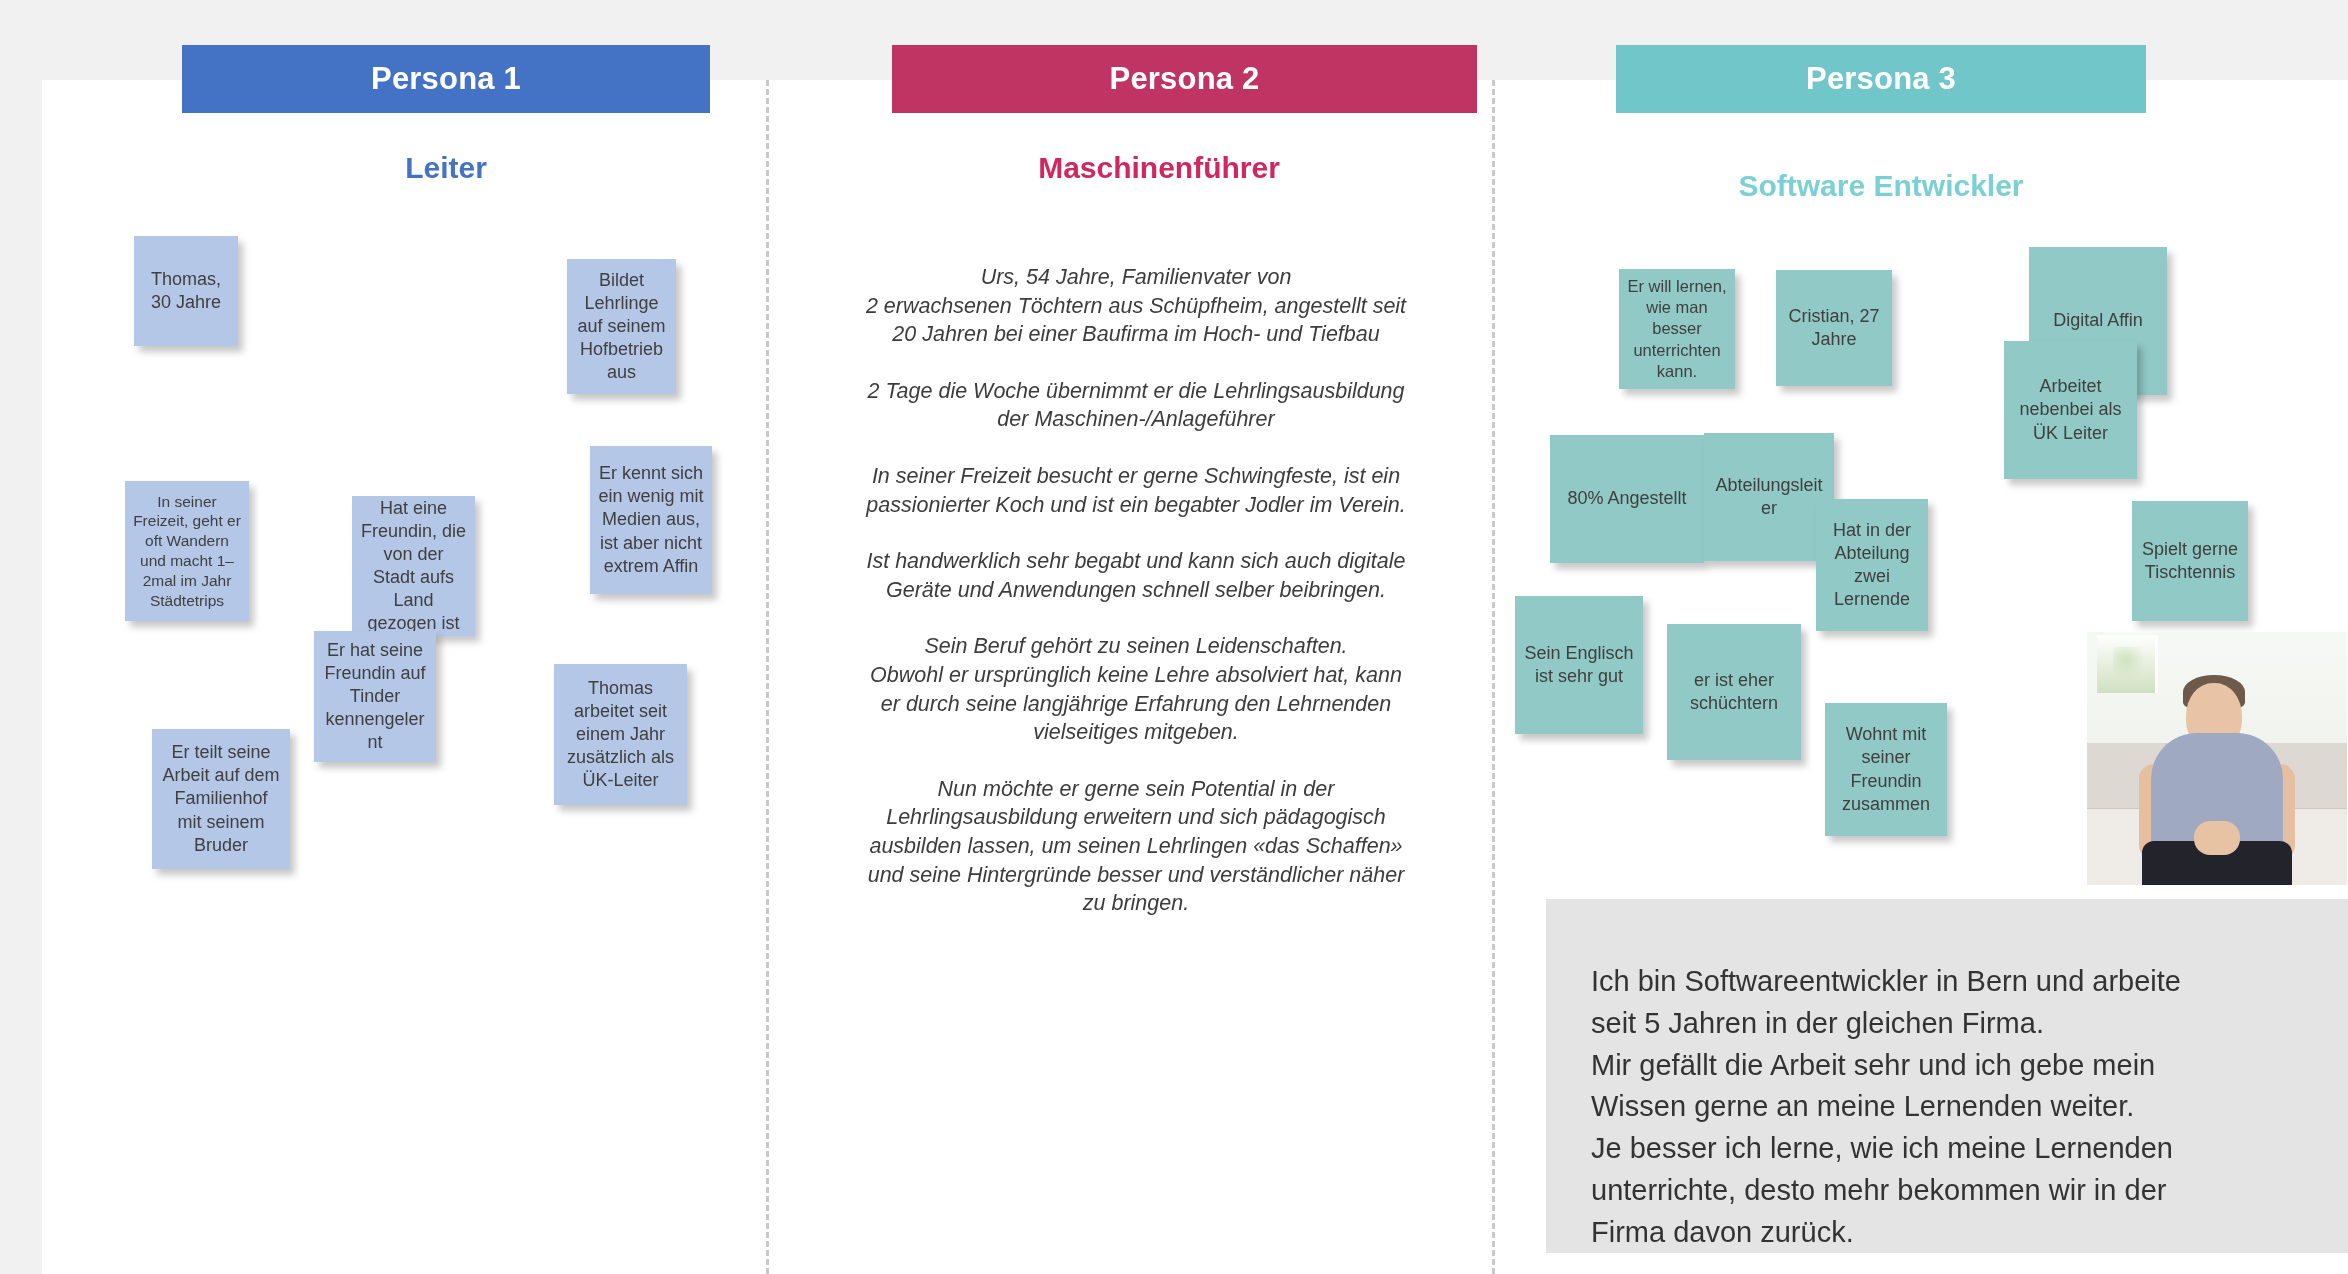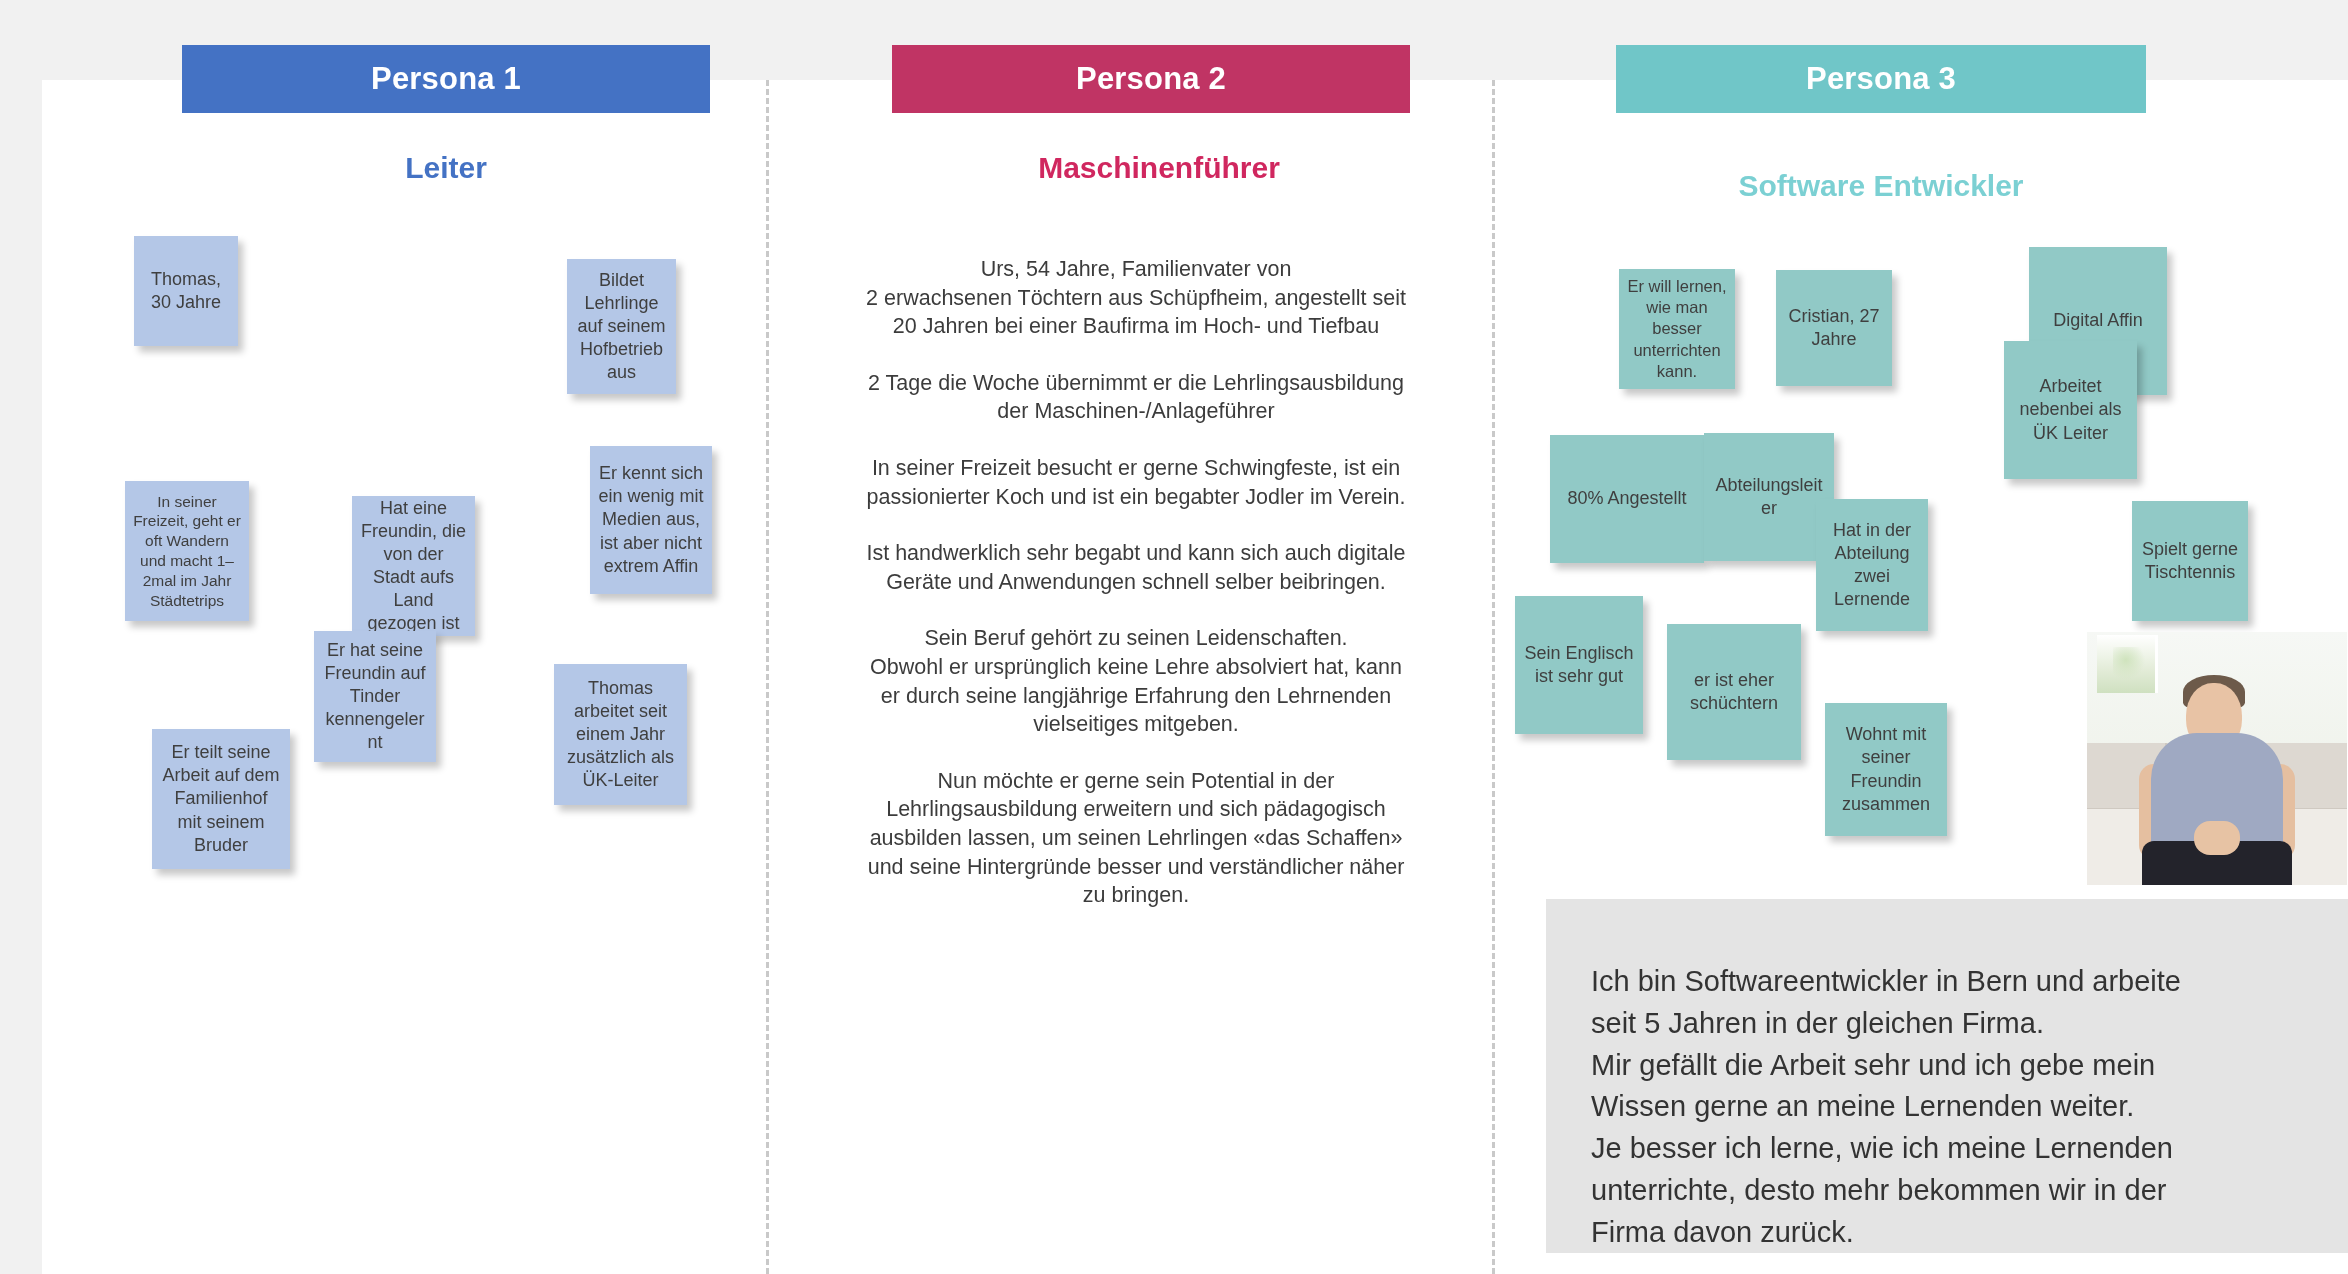--- a/index.html
+++ b/index.html
@@ -58,21 +58,21 @@
     height: 68px;
     display: flex;
     align-items: center;
     justify-content: center;
     color: #ffffff;
     font-size: 31px;
     font-weight: bold;
     letter-spacing: .2px;
   }
   #banner-1 { left: 140px; top: 34px; width: 528px; background: #4472c4; }
-  #banner-2 { left: 123px; top: 34px; width: 518px; background: #c03464; }
+  #banner-2 { left: 123px; top: 34px; width: 585px; background: #c03464; }
   #banner-3 { left: 121px; top: 34px; width: 530px; background: #70c6c8; }
 
   .persona-role {
     position: absolute;
     font-size: 30px;
     font-weight: bold;
     text-align: center;
     white-space: nowrap;
   }
   #role-1 { left: 140px; top: 140px; width: 528px; color: #4472c4; }
@@ -103,21 +103,21 @@
   #persona2-body {
     position: absolute;
     left: 22px;
     top: 240px;
     width: 690px;
     text-align: center;
     font-size: 21.5px;
     line-height: 1.33;
     color: #3c3c3c;
   }
-  #persona2-body p { margin: 4px 0 28px 0; white-space: pre-line; }
+  #persona2-body p { margin: 12px 0 28px 0; white-space: pre-line; font-style: italic; }
   #persona2-body p:last-child { margin-bottom: 0; }
 
   
   #photo-frame {
     position: absolute;
     left: 592px;
     top: 621px;
     width: 260px;
     height: 253px;
     overflow: hidden;

